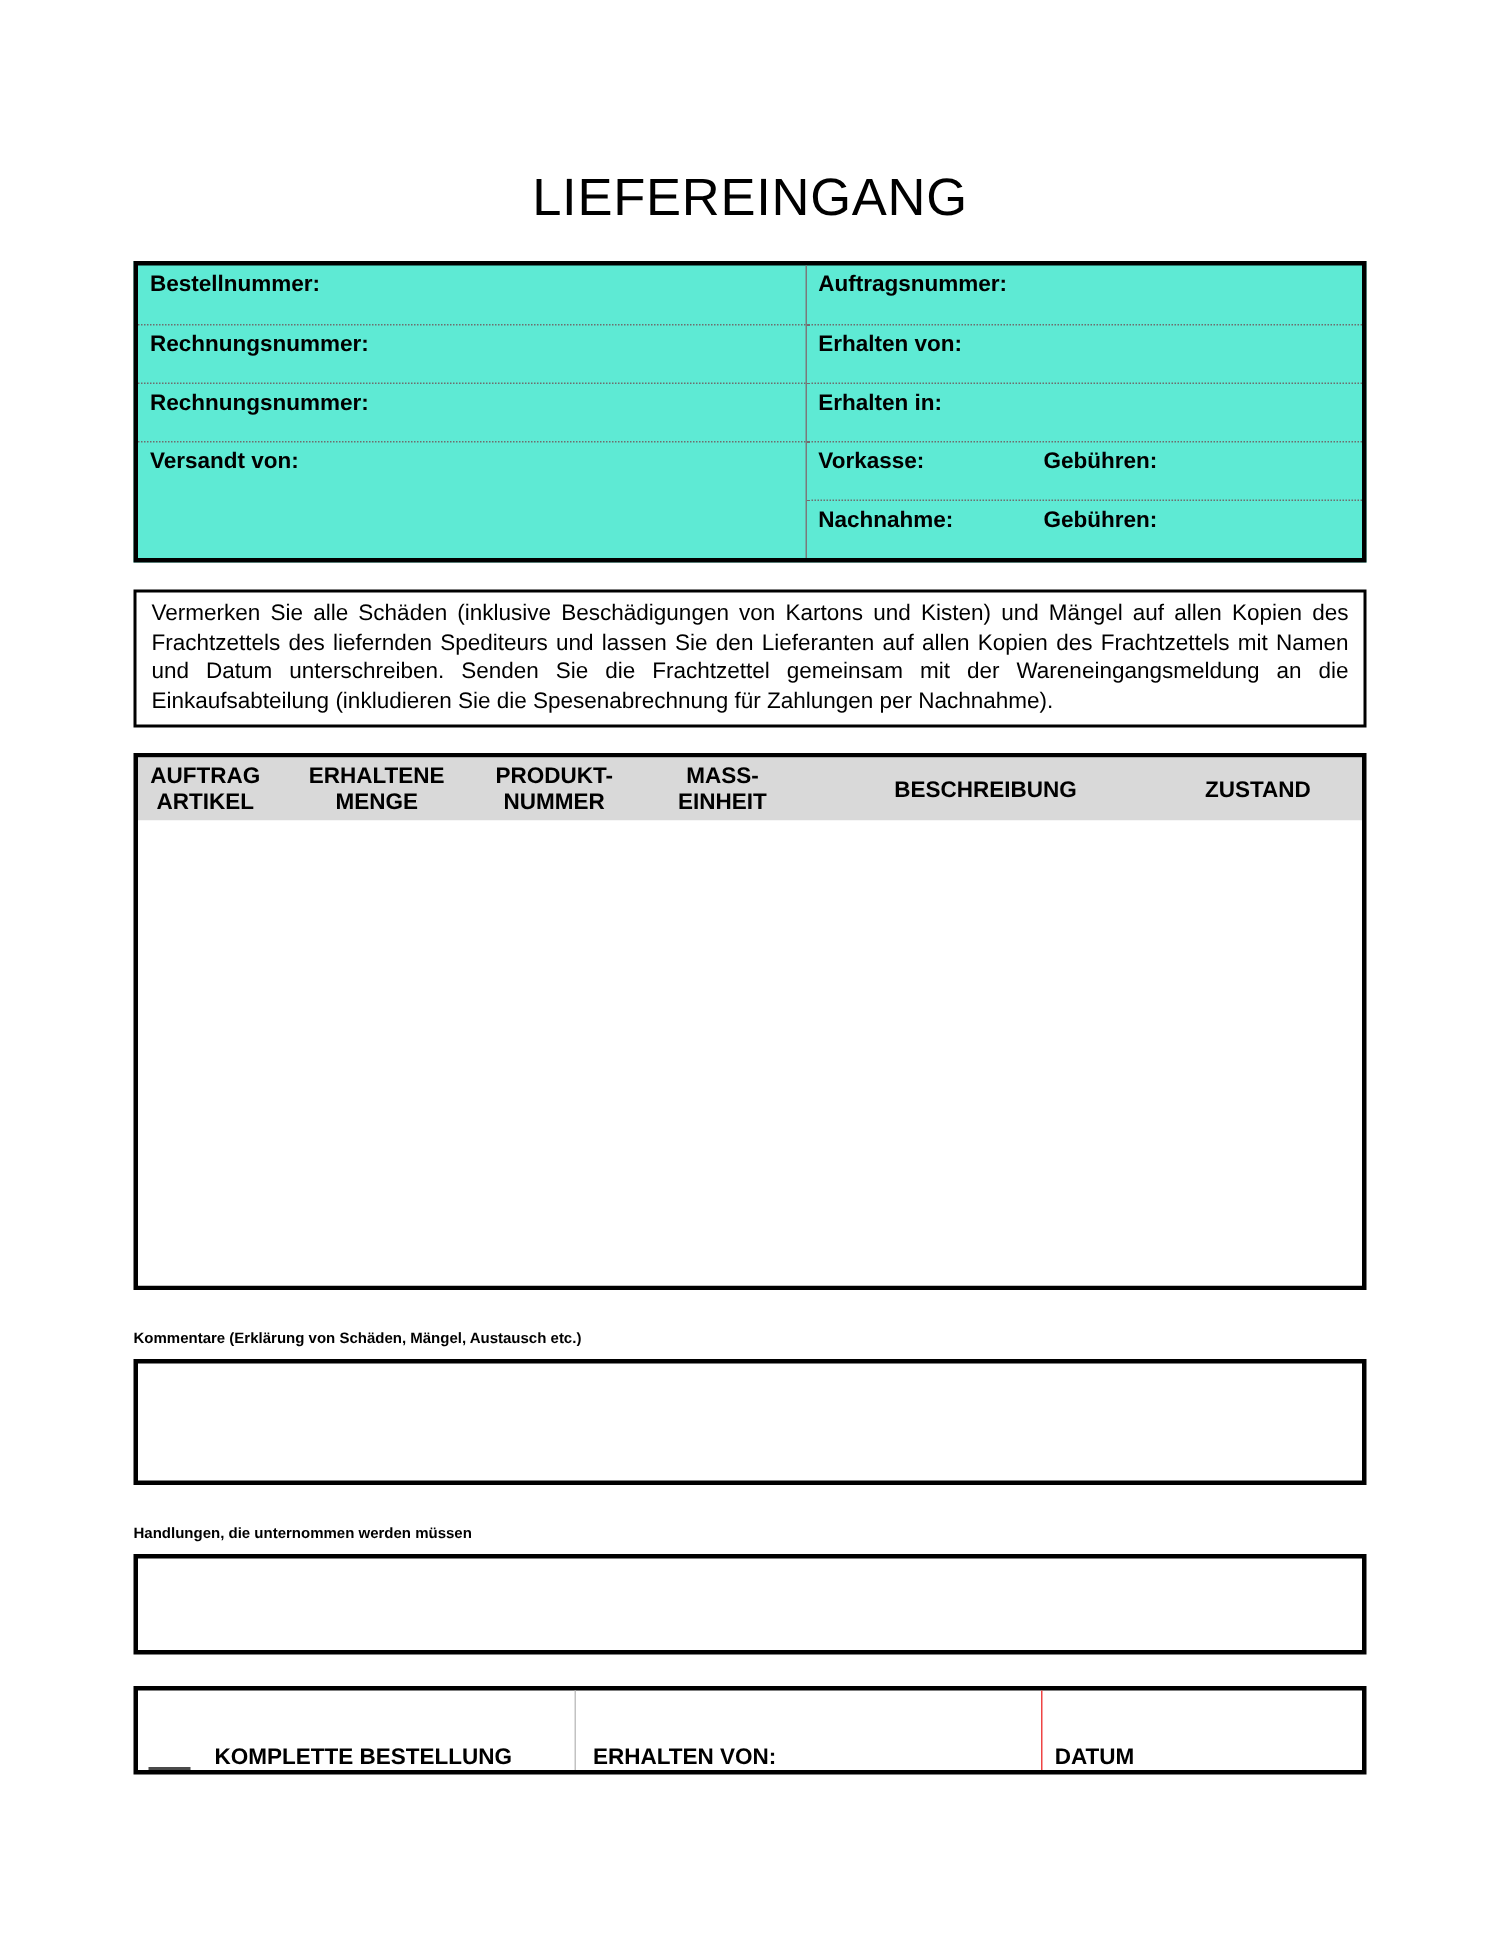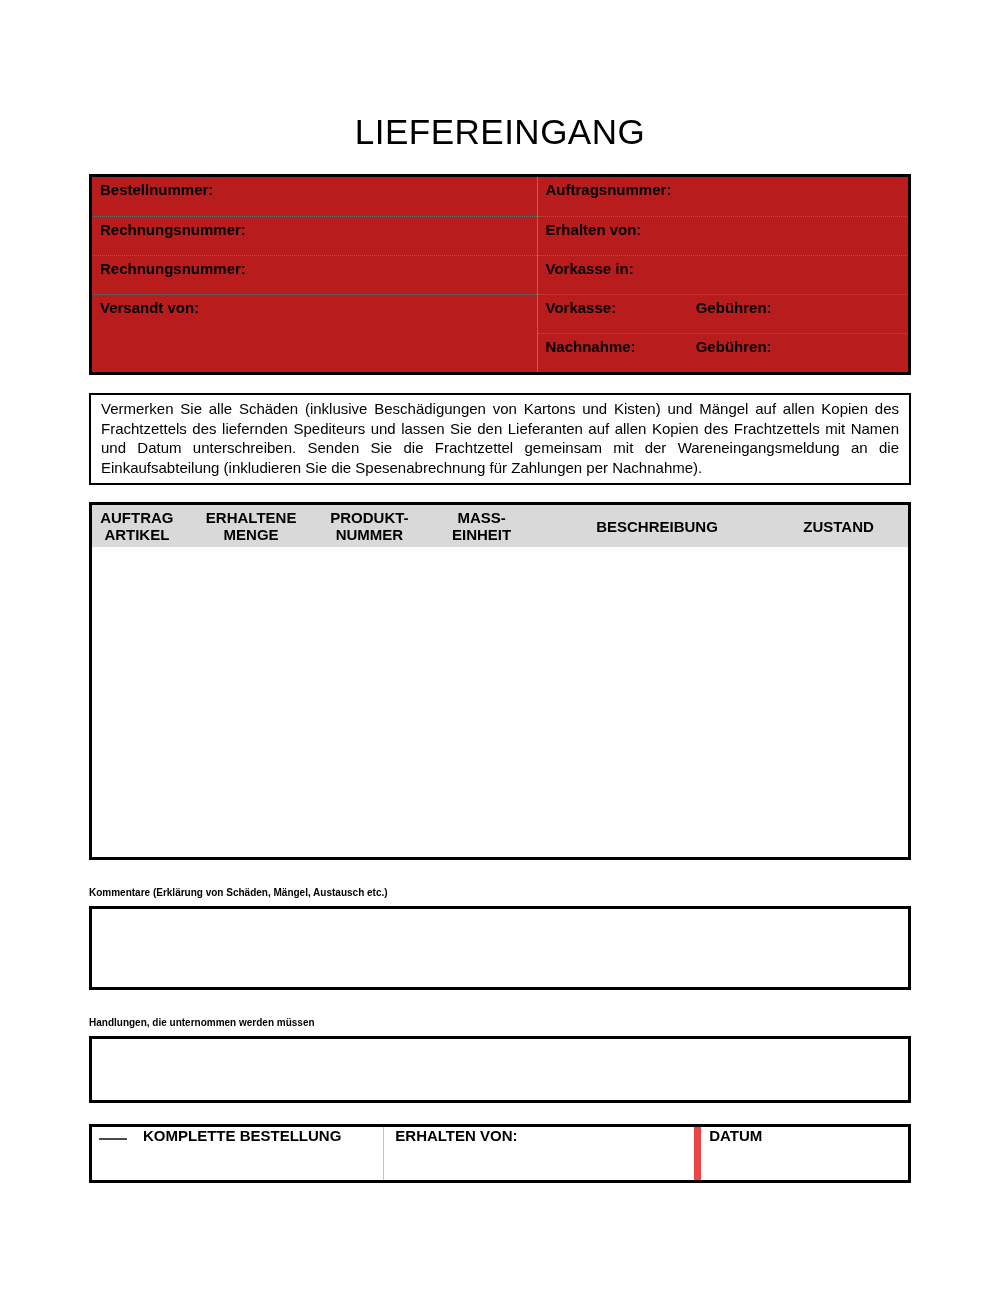--- a/index.html
+++ b/index.html
@@ -20,21 +20,21 @@
     font-weight: normal;
     letter-spacing: 0.5px;
     line-height: 40px;
   }
 
   
   .info-table {
     margin-top: 22px;
     border: 3px solid #000;
     display: flex;
-    background: #b91c1c;
+    background: #5eead4;
   }
   .info-col { display: flex; flex-direction: column; }
   .info-left  { width: 54.6%; border-right: 1px solid #7a7a7a; }
   .info-right { flex: 1; }
   .info-cell {
     height: 39px;
     padding: 4px 8px;
     font-size: 15px;
     font-weight: bold;
     border-top: 1px dotted #6e6e6e;
@@ -99,24 +99,24 @@
   
   .footer-box {
     margin-top: 21px;
     border: 3px solid #000;
     height: 59px;
     display: flex;
     align-items: stretch;
     font-size: 15px;
     font-weight: bold;
   }
-  .footer-cell { display: flex; align-items: flex-start; }
+  .footer-cell { display: flex; align-items: flex-end; }
   .fc1 { width: 35.7%; padding-left: 7px; }
   .fc2 { width: 38.1%; padding-left: 11px; border-left: 1px solid #c2c2c2; }
-  .fc3 { flex: 1;      padding-left: 8px;  border-left: 7px solid #ef4444; }
+  .fc3 { flex: 1;      padding-left: 8px;  border-left: 1px solid #ef4444; }
   .check-line {
     display: inline-block;
     width: 28px;
     height: 13px;
     border-bottom: 2px solid #4a4a4a;
     margin-right: 16px;
   }
 </style>
 </head>
 <body>
@@ -141,21 +141,21 @@
       </div>
     </div>
     <div class="info-col info-right">
       <div class="info-cell first">
         <span>Auftragsnummer:</span>
       </div>
       <div class="info-cell">
         <span>Erhalten von:</span>
       </div>
       <div class="info-cell">
-        <span>Vorkasse in:</span>
+        <span>Erhalten in:</span>
       </div>
       <div class="info-cell">
         <span class="pair-first">Vorkasse:</span>
         <span>Gebühren:</span>
       </div>
       <div class="info-cell">
         <span class="pair-first">Nachnahme:</span>
         <span>Gebühren:</span>
       </div>
     </div>

